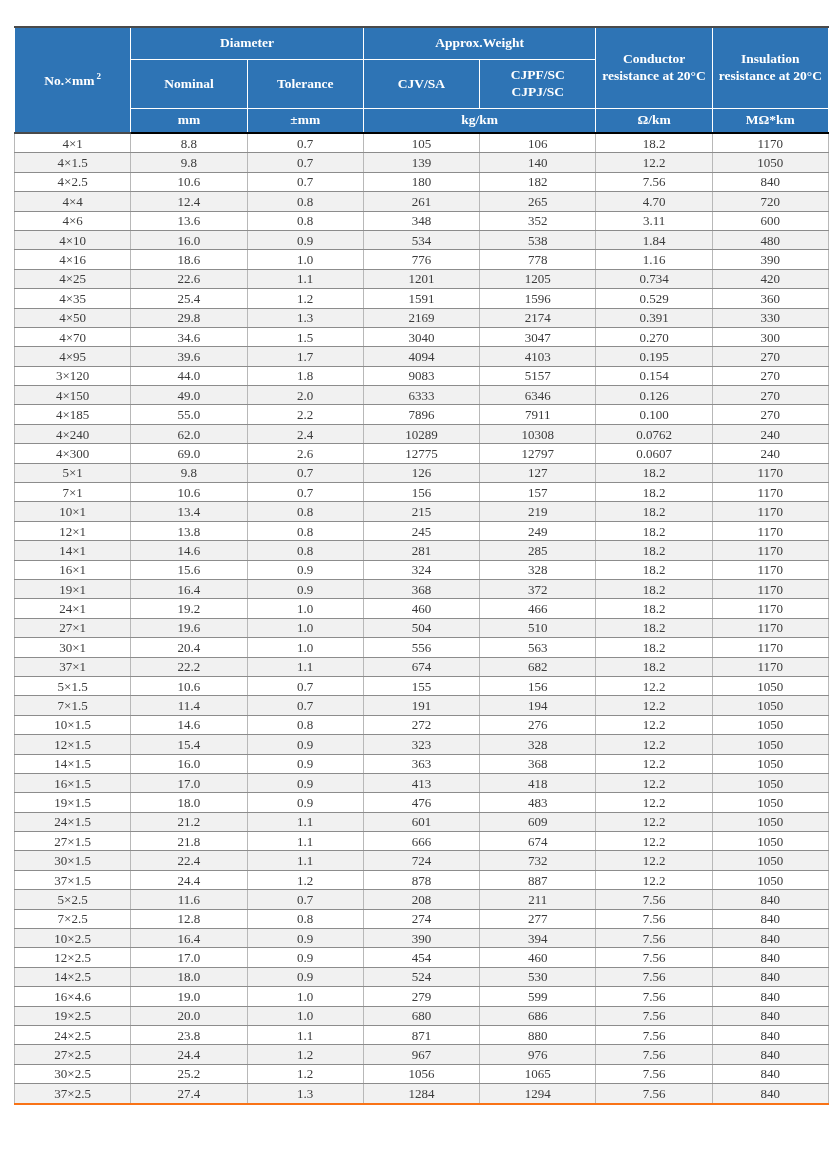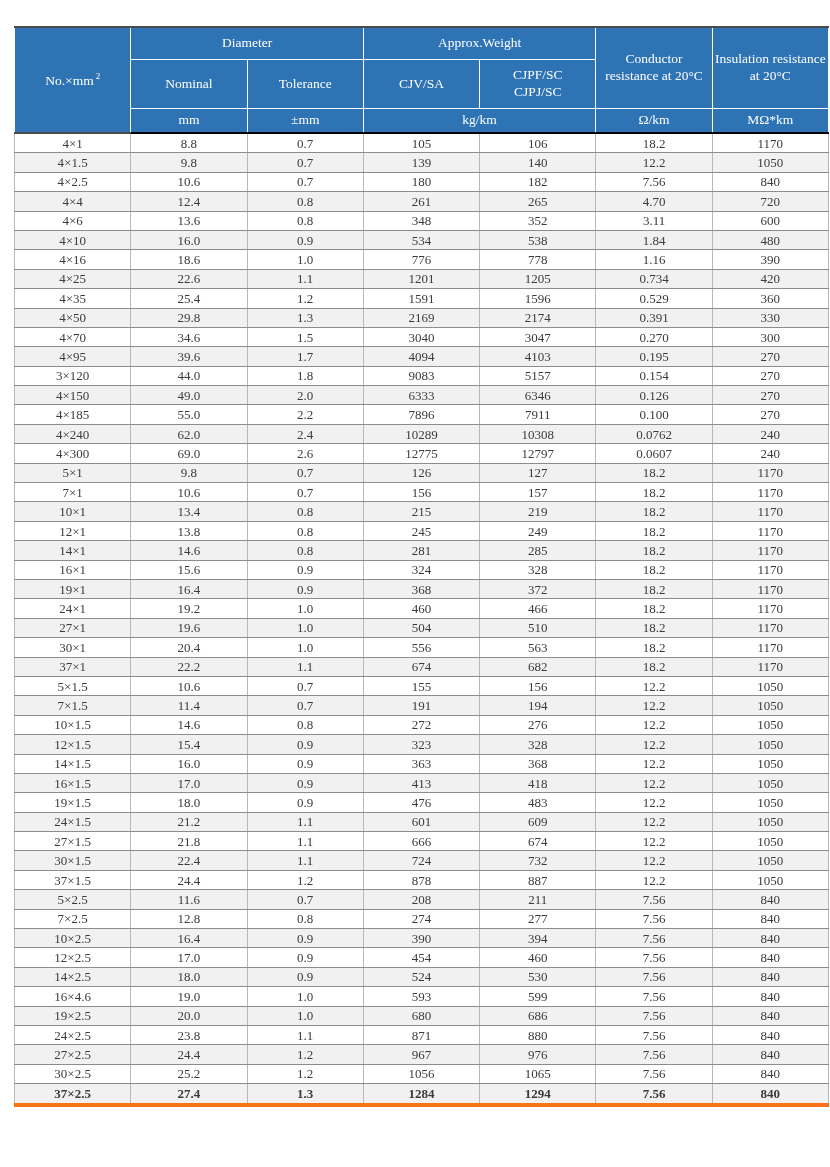--- a/index.html
+++ b/index.html
@@ -21,21 +21,21 @@
     table-layout: fixed;
     width: 815px;
     margin: 26px 0 0 14px;
     border-top: 2px solid #4a4a4a;
   }
   col { width: 14.2857%; }
 
   thead th {
     background: #2e74b5;
     color: #ffffff;
-    font-weight: normal;
+    font-weight: bold;
     font-size: 13.5px;
     text-align: center;
     vertical-align: middle;
     border: 1px solid #ffffff;
     padding: 0 2px;
     line-height: 1.25;
   }
   thead tr.row-a th { height: 31px; }
   thead tr.row-b th { height: 48px; }
   thead tr.row-c th { height: 23px; }
@@ -55,21 +55,21 @@
     vertical-align: middle;
     font-size: 13px;
     color: #3b3b3b;
     border-left: 1px solid #b8b8b8;
     border-right: 1px solid #b8b8b8;
     border-top: 1px solid #8c8c8c;
     border-bottom: 1px solid #8c8c8c;
     line-height: 1;
   }
   tbody tr:nth-child(even) td { background: #f1f1f1; }
-  tbody tr:last-child td { border-bottom: 4px solid #f97316; font-weight: bold; }
+  tbody tr:last-child td { border-bottom: 2px solid #f97316; }
 </style>
 </head>
 <body>
 
 <div class="page">
   <table class="spec-table">
     <colgroup>
       <col>
         <col>
         <col>
@@ -495,21 +495,21 @@
           <td>0.9</td>
           <td>524</td>
           <td>530</td>
           <td>7.56</td>
           <td>840</td>
         </tr>
         <tr>
           <td>16×4.6</td>
           <td>19.0</td>
           <td>1.0</td>
-          <td>593</td>
+          <td>279</td>
           <td>599</td>
           <td>7.56</td>
           <td>840</td>
         </tr>
         <tr>
           <td>19×2.5</td>
           <td>20.0</td>
           <td>1.0</td>
           <td>680</td>
           <td>686</td>

